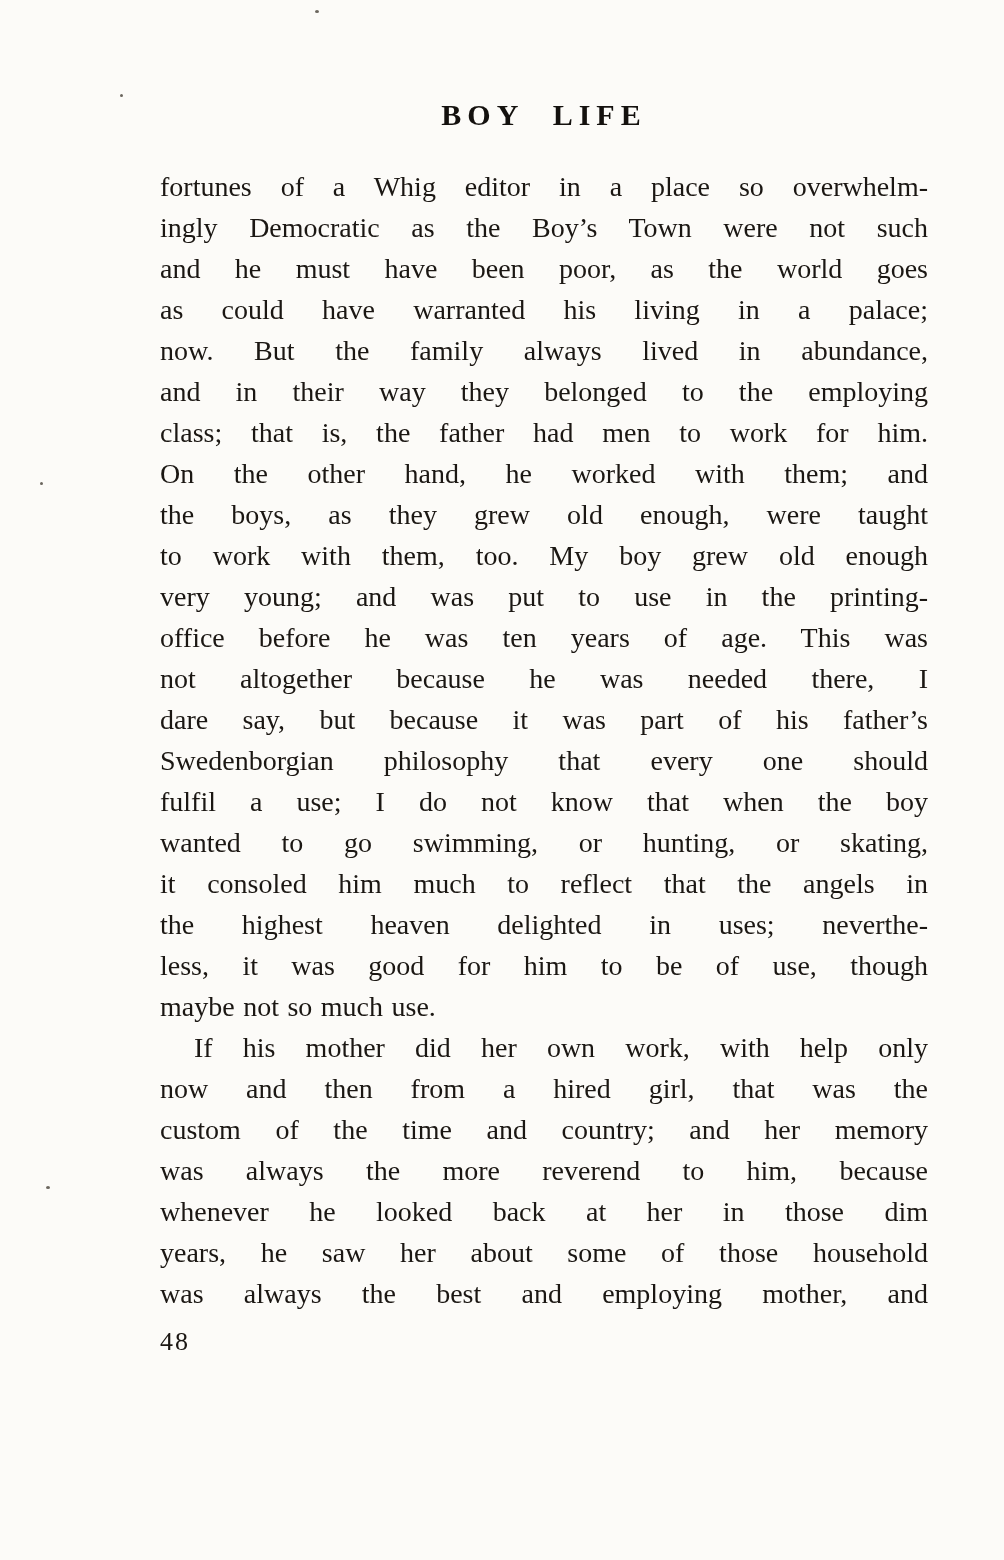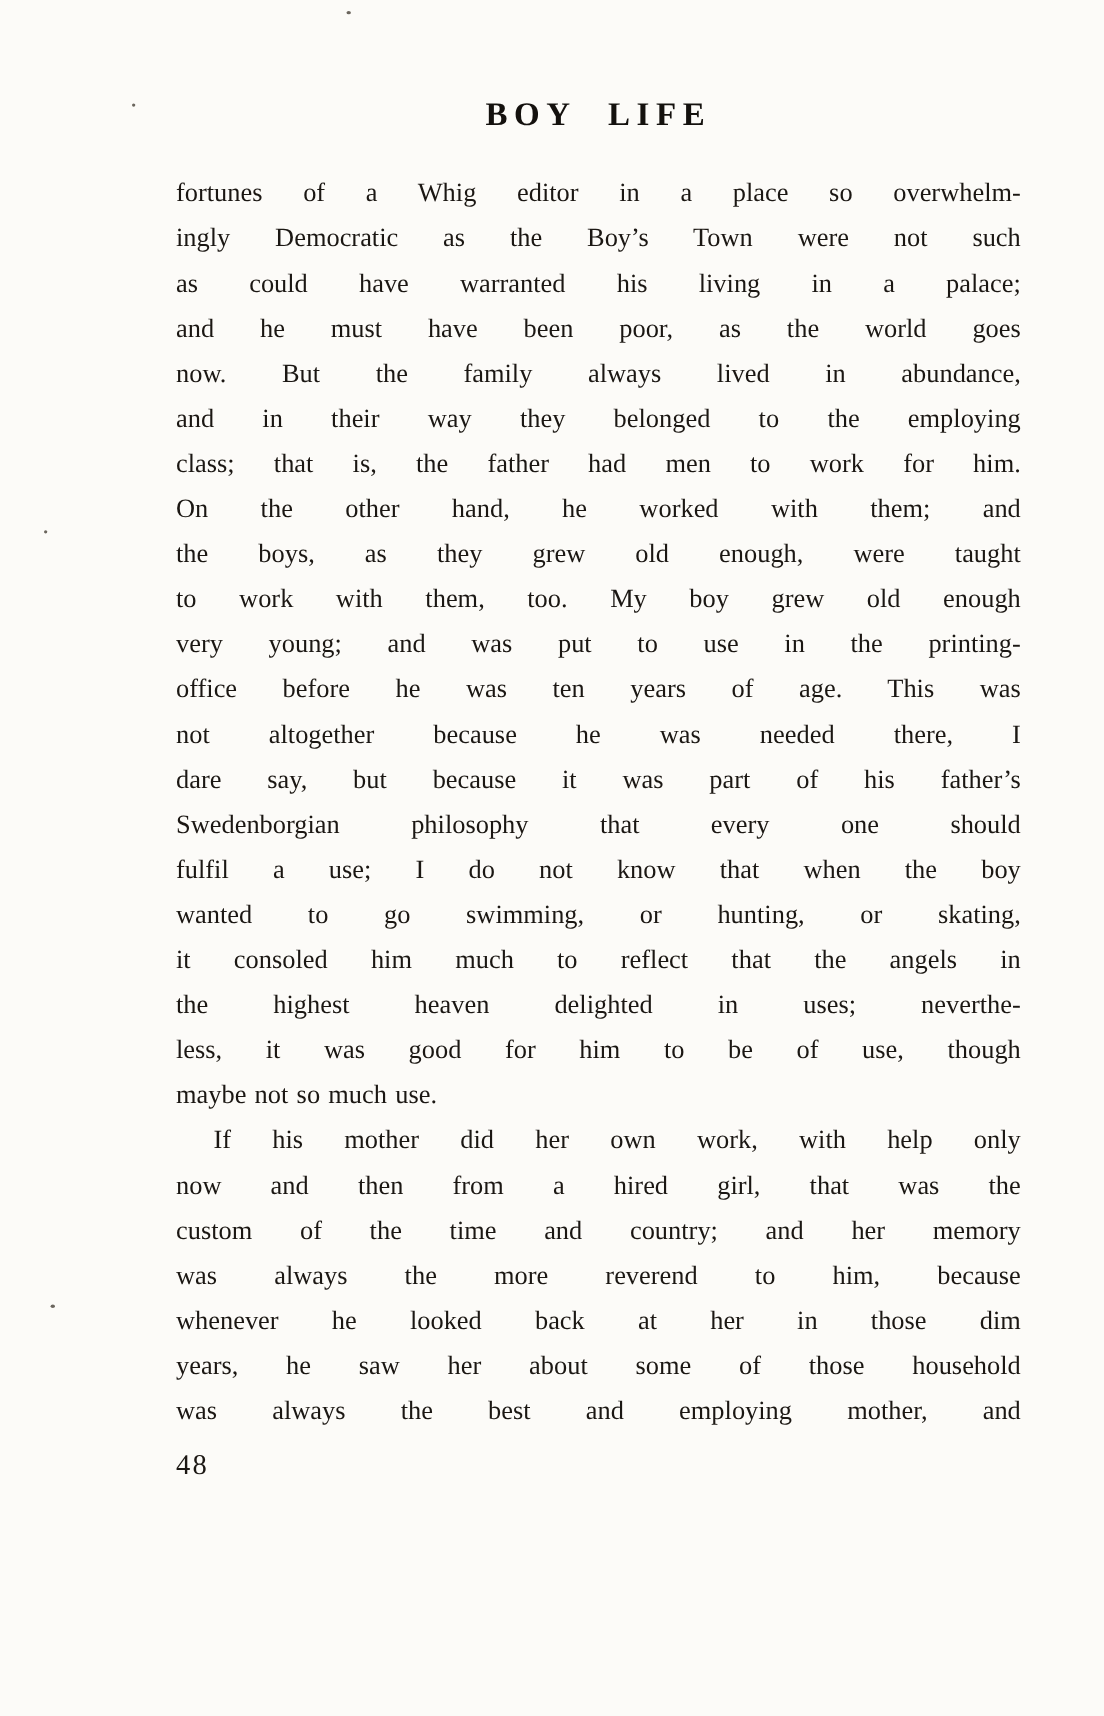--- a/index.html
+++ b/index.html
@@ -13,34 +13,34 @@
     height: 1560px;
     margin: 0 auto;
     background: #fcfbf8;
     color: #181512;
     font-family: "Liberation Serif", "DejaVu Serif", serif;
     overflow: hidden;
   }
   .text-col {
     position: absolute;
     left: 160px;
-    top: 88px;
+    top: 98px;
     width: 768px;
   }
   .running-head {
     text-align: center;
     font-size: 30px;
     font-weight: bold;
     letter-spacing: 6px;
     word-spacing: 16px;
     color: #14110e;
   }
   .body-text {
     margin-top: 34px;
-    font-size: 24px;
+    font-size: 28px;
     line-height: 41px;
     color: #1b1713;
   }
   .paragraph { margin: 0; }
   .line {
     text-align: justify;
     text-align-last: justify;
     word-spacing: 1.5px;
     white-space: normal;
   }
@@ -78,22 +78,22 @@
 
   <div class="text-col">
 
     <div class="running-head">BOY LIFE</div>
 
     <div class="body-text">
 
       <div class="paragraph">
         <div class="line">fortunes of a Whig editor in a place so overwhelm-</div>
         <div class="line">ingly Democratic as the Boy’s Town were not such</div>
+        <div class="line">and he must have been poor, as the world goes</div>
         <div class="line">as could have warranted his living in a palace;</div>
-        <div class="line">and he must have been poor, as the world goes</div>
         <div class="line">now.  But the family always lived in abundance,</div>
         <div class="line">and in their way they belonged to the employing</div>
         <div class="line">class;  that is, the father had men to work for him.</div>
         <div class="line">On the other hand, he worked with them;  and</div>
         <div class="line">the boys, as they grew old enough, were taught</div>
         <div class="line">to work with them, too.  My boy grew old enough</div>
         <div class="line">very young;  and was put to use in the printing-</div>
         <div class="line">office before he was ten years of age.  This was</div>
         <div class="line">not altogether because he was needed there, I</div>
         <div class="line">dare say, but because it was part of his father’s</div>

